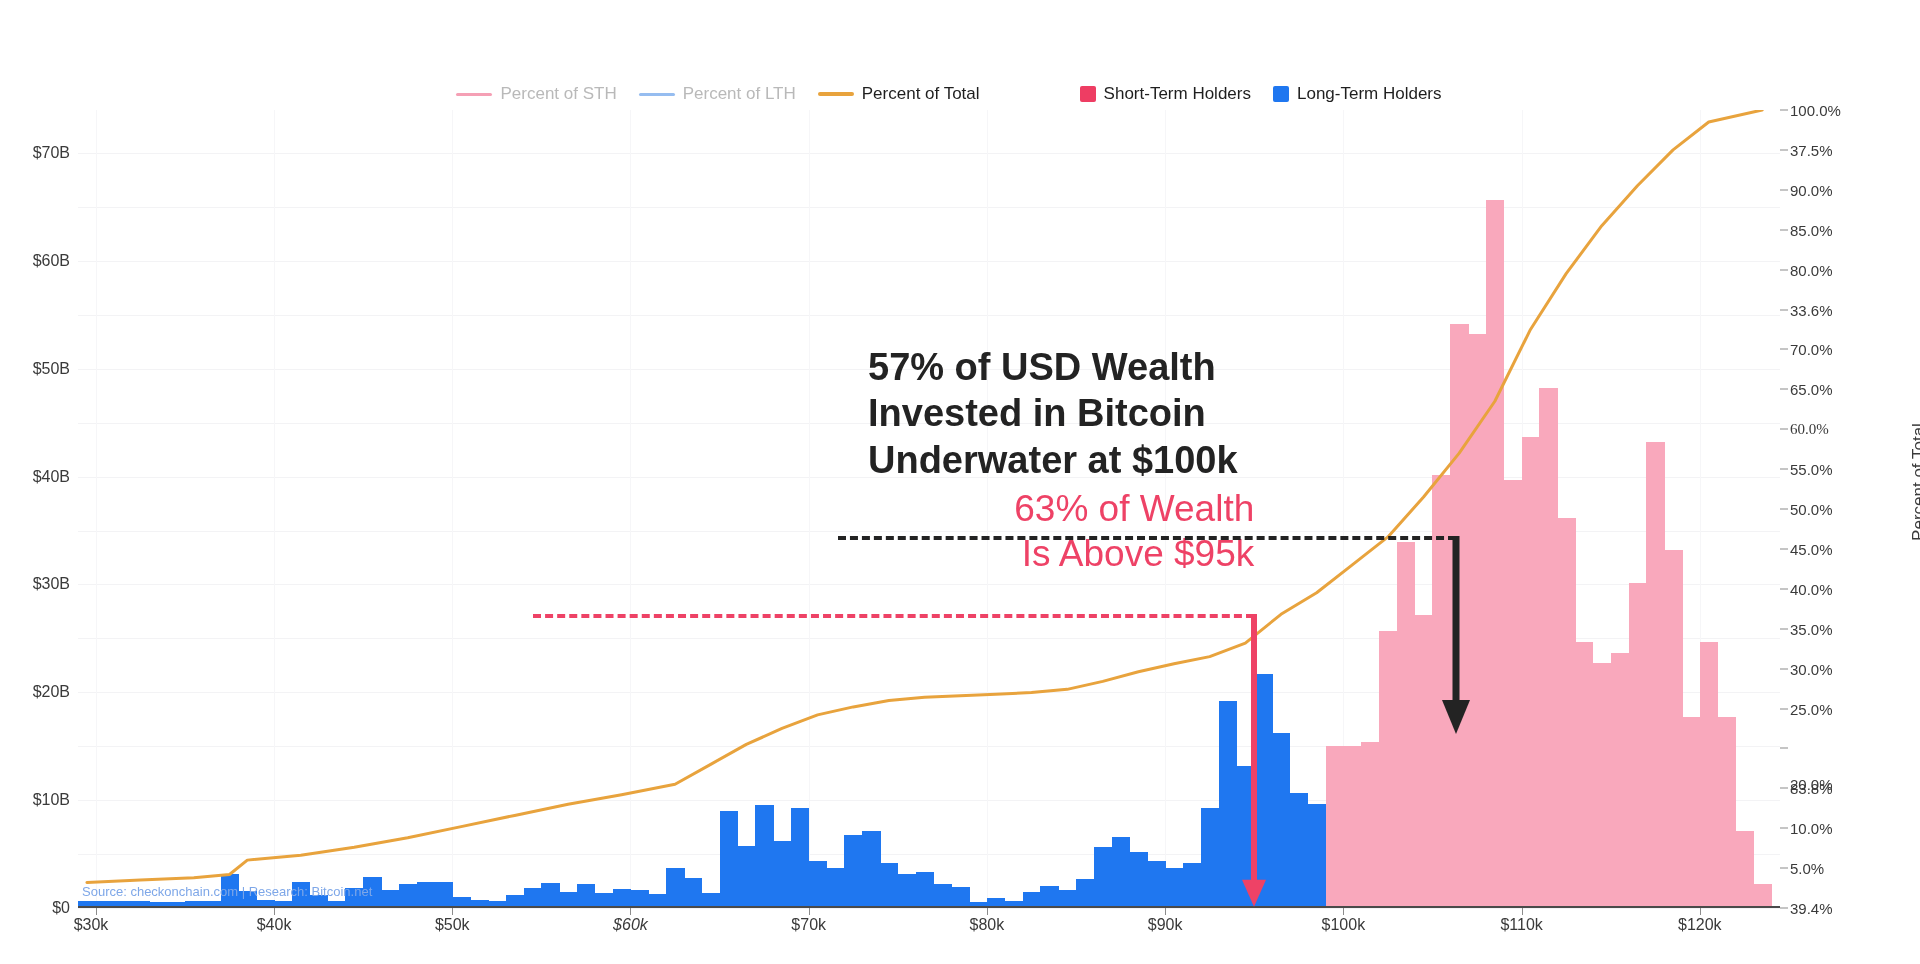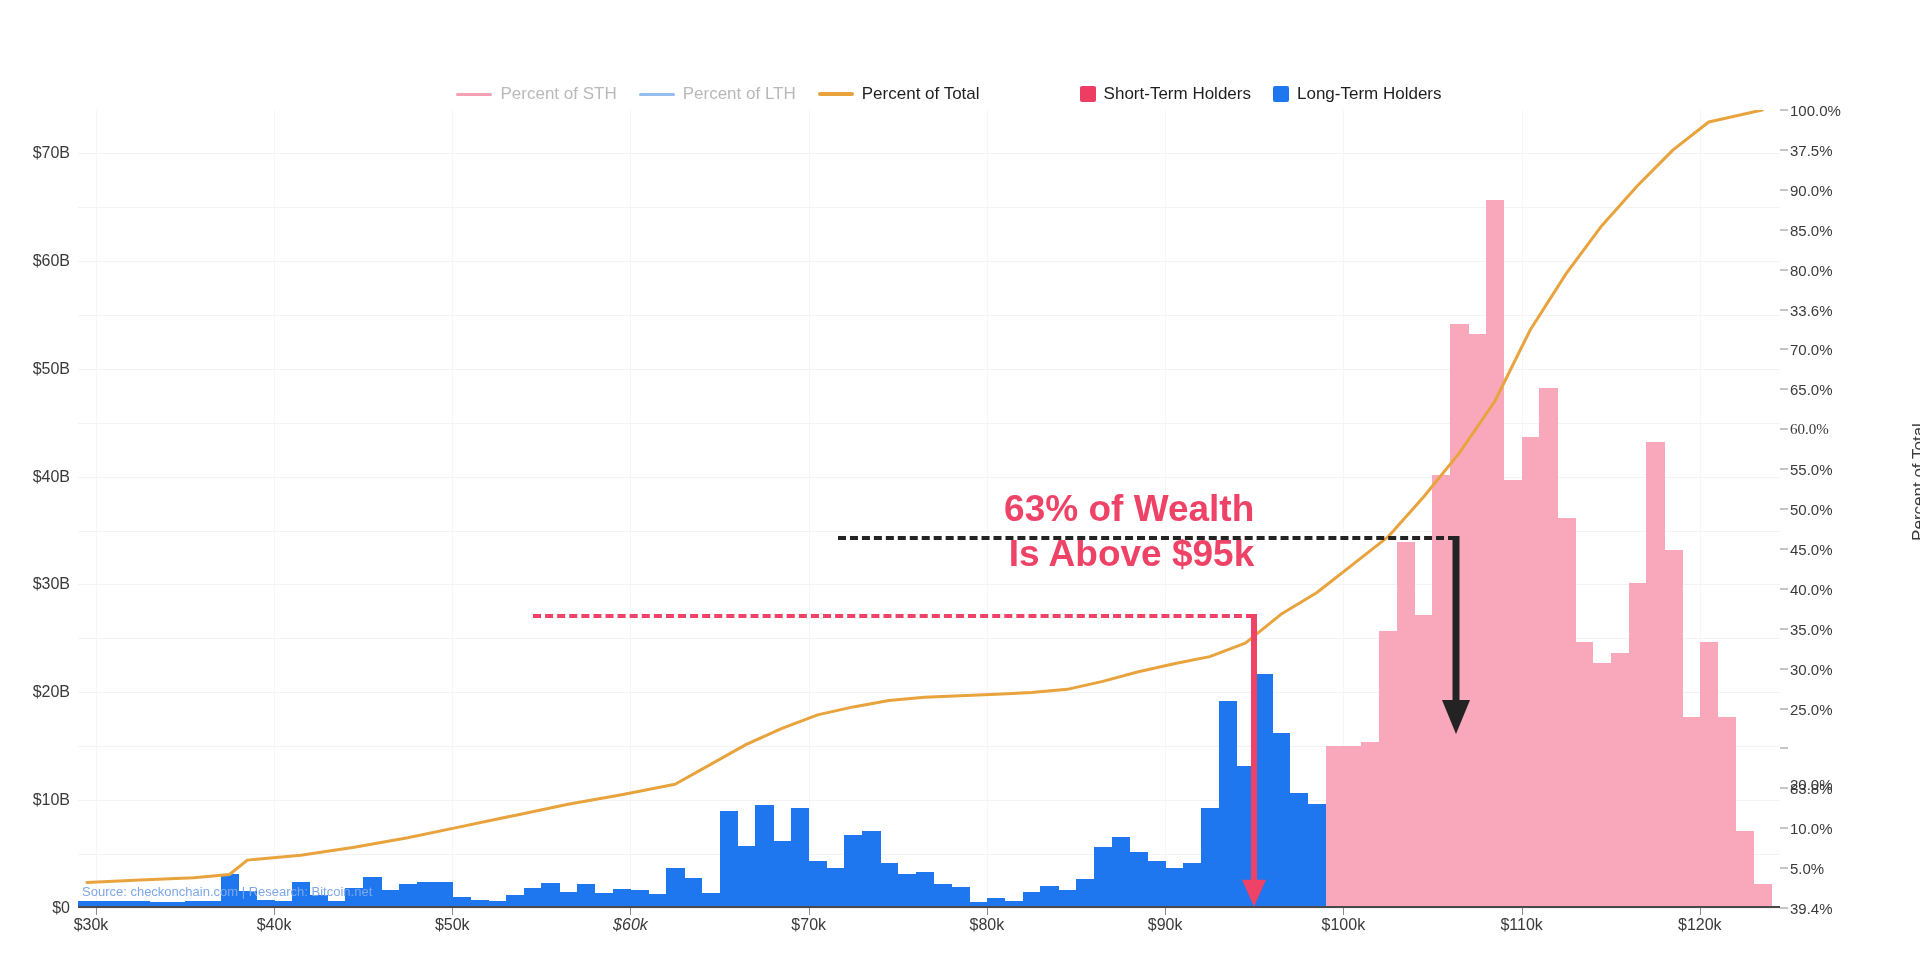--- a/index.html
+++ b/index.html
@@ -130,21 +130,21 @@
   .bars-layer{position:absolute;inset:0;z-index:2;}
   .bar{position:absolute;bottom:0;}
 
   
   .curve-layer{position:absolute;inset:0;z-index:3;pointer-events:none;}
 
   
   .anno-layer{position:absolute;inset:0;z-index:4;}
   .anno-pink{
     position:absolute;
-    font-size:37px;font-weight:bold;
+    font-size:37px;font-weight:normal;
     color:#ee4266;
     line-height:1.22;
     text-align:right;
     white-space:pre-line;
   }
   .anno-black{
     position:absolute;
     font-size:38px;font-weight:bold;
     color:#232323;
     line-height:1.22;
@@ -346,20 +346,23 @@
       </svg>
     <div class="anno-layer" id="anno-layer">
         <div class="dash-pink" style="left: 455px; width: 721.251px; top: 504.336px;"></div>
         <div class="anno-pink" style="left: 400px; width: 776.251px; top: 376.336px;">63% of Wealth
 Is Above $95k</div>
         <svg width="40" height="293.664" style="position: absolute; left: 1156.25px; top: 504.336px;">
           <line x1="20" y1="0" x2="20" y2="267.664" stroke="#ee4266" stroke-width="6"></line>
           <polygon points="8,265.664 32,265.664 20,292.664" fill="#ee4266"></polygon>
         </svg>
         <div class="dash-black" style="left: 760px; width: 617.64px; top: 426.132px;"></div>
+        <div class="anno-black" style="left: 790px; top: 234.132px;">57% of USD Wealth
+Invested in Bitcoin
+Underwater at $100k</div>
         <svg width="44" height="200" style="position: absolute; left: 1355.64px; top: 426.132px;">
           <line x1="22" y1="0" x2="22" y2="166" stroke="#232323" stroke-width="7"></line>
           <polygon points="8,164 36,164 22,198" fill="#232323"></polygon>
         </svg>
       </div>
     <div id="yaxis-left-ticks">
         <div class="ytick-left-inner" style="top: 798px;">$0</div>
         <div class="ytick-left-inner" style="top: 690.162px;">$10B</div>
         <div class="ytick-left-inner" style="top: 582.324px;">$20B</div>
         <div class="ytick-left-inner" style="top: 474.486px;">$30B</div>

